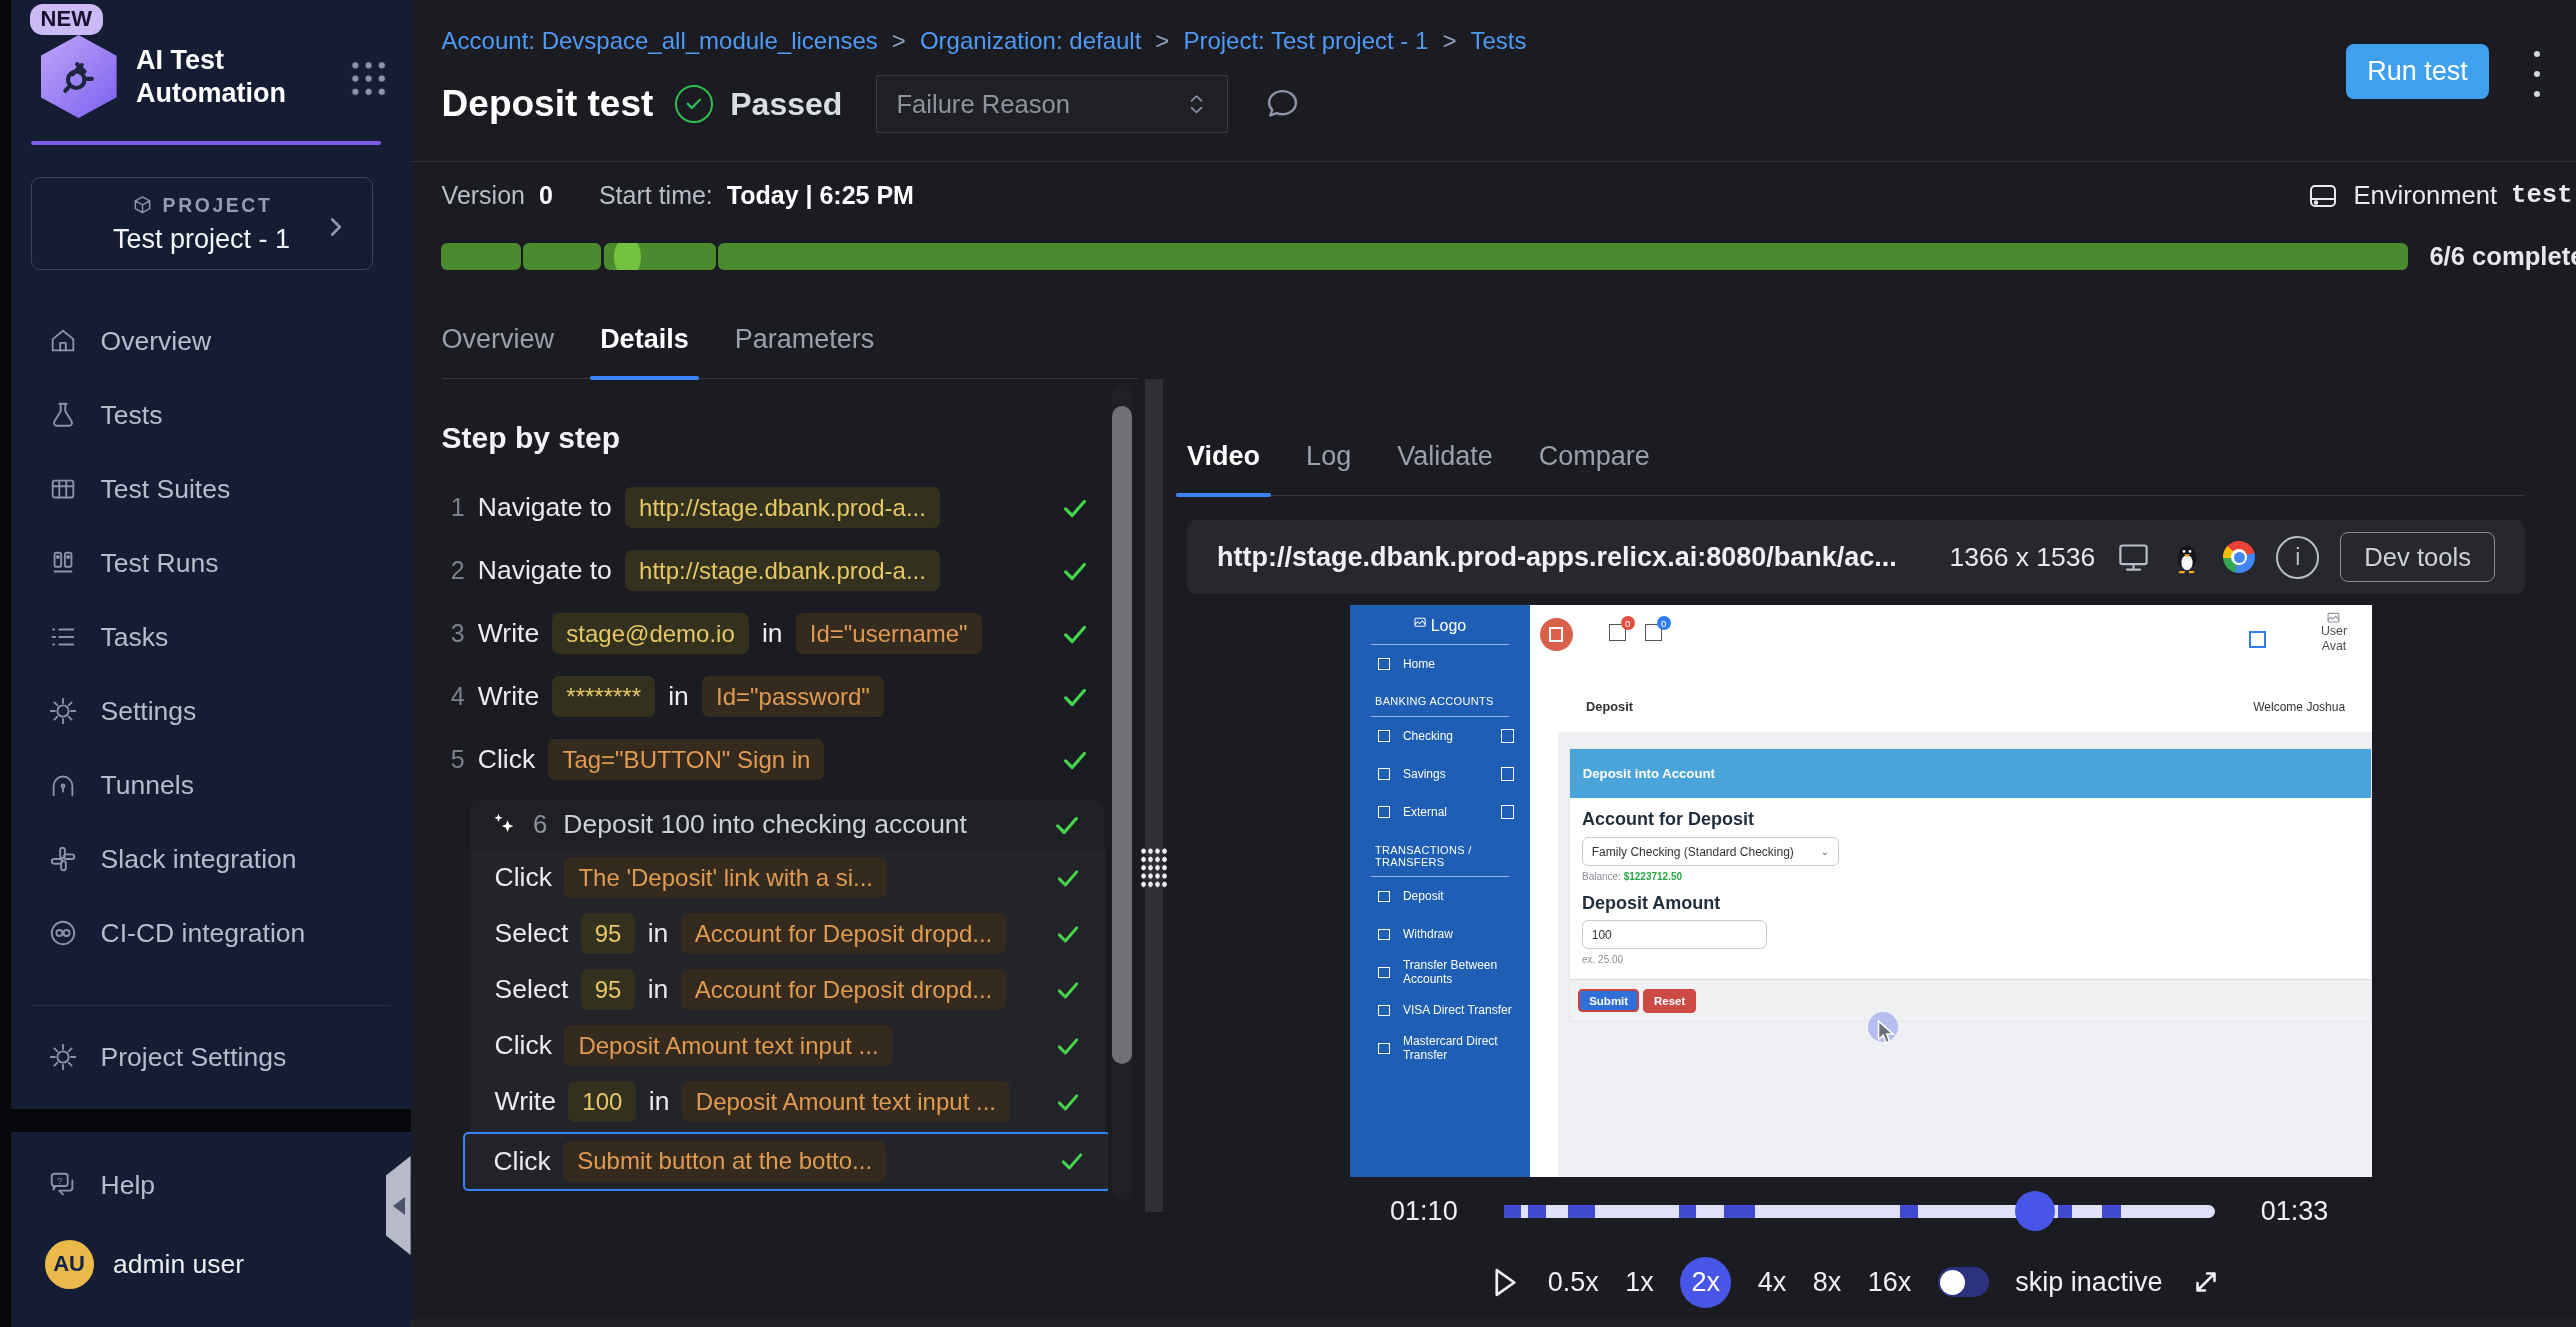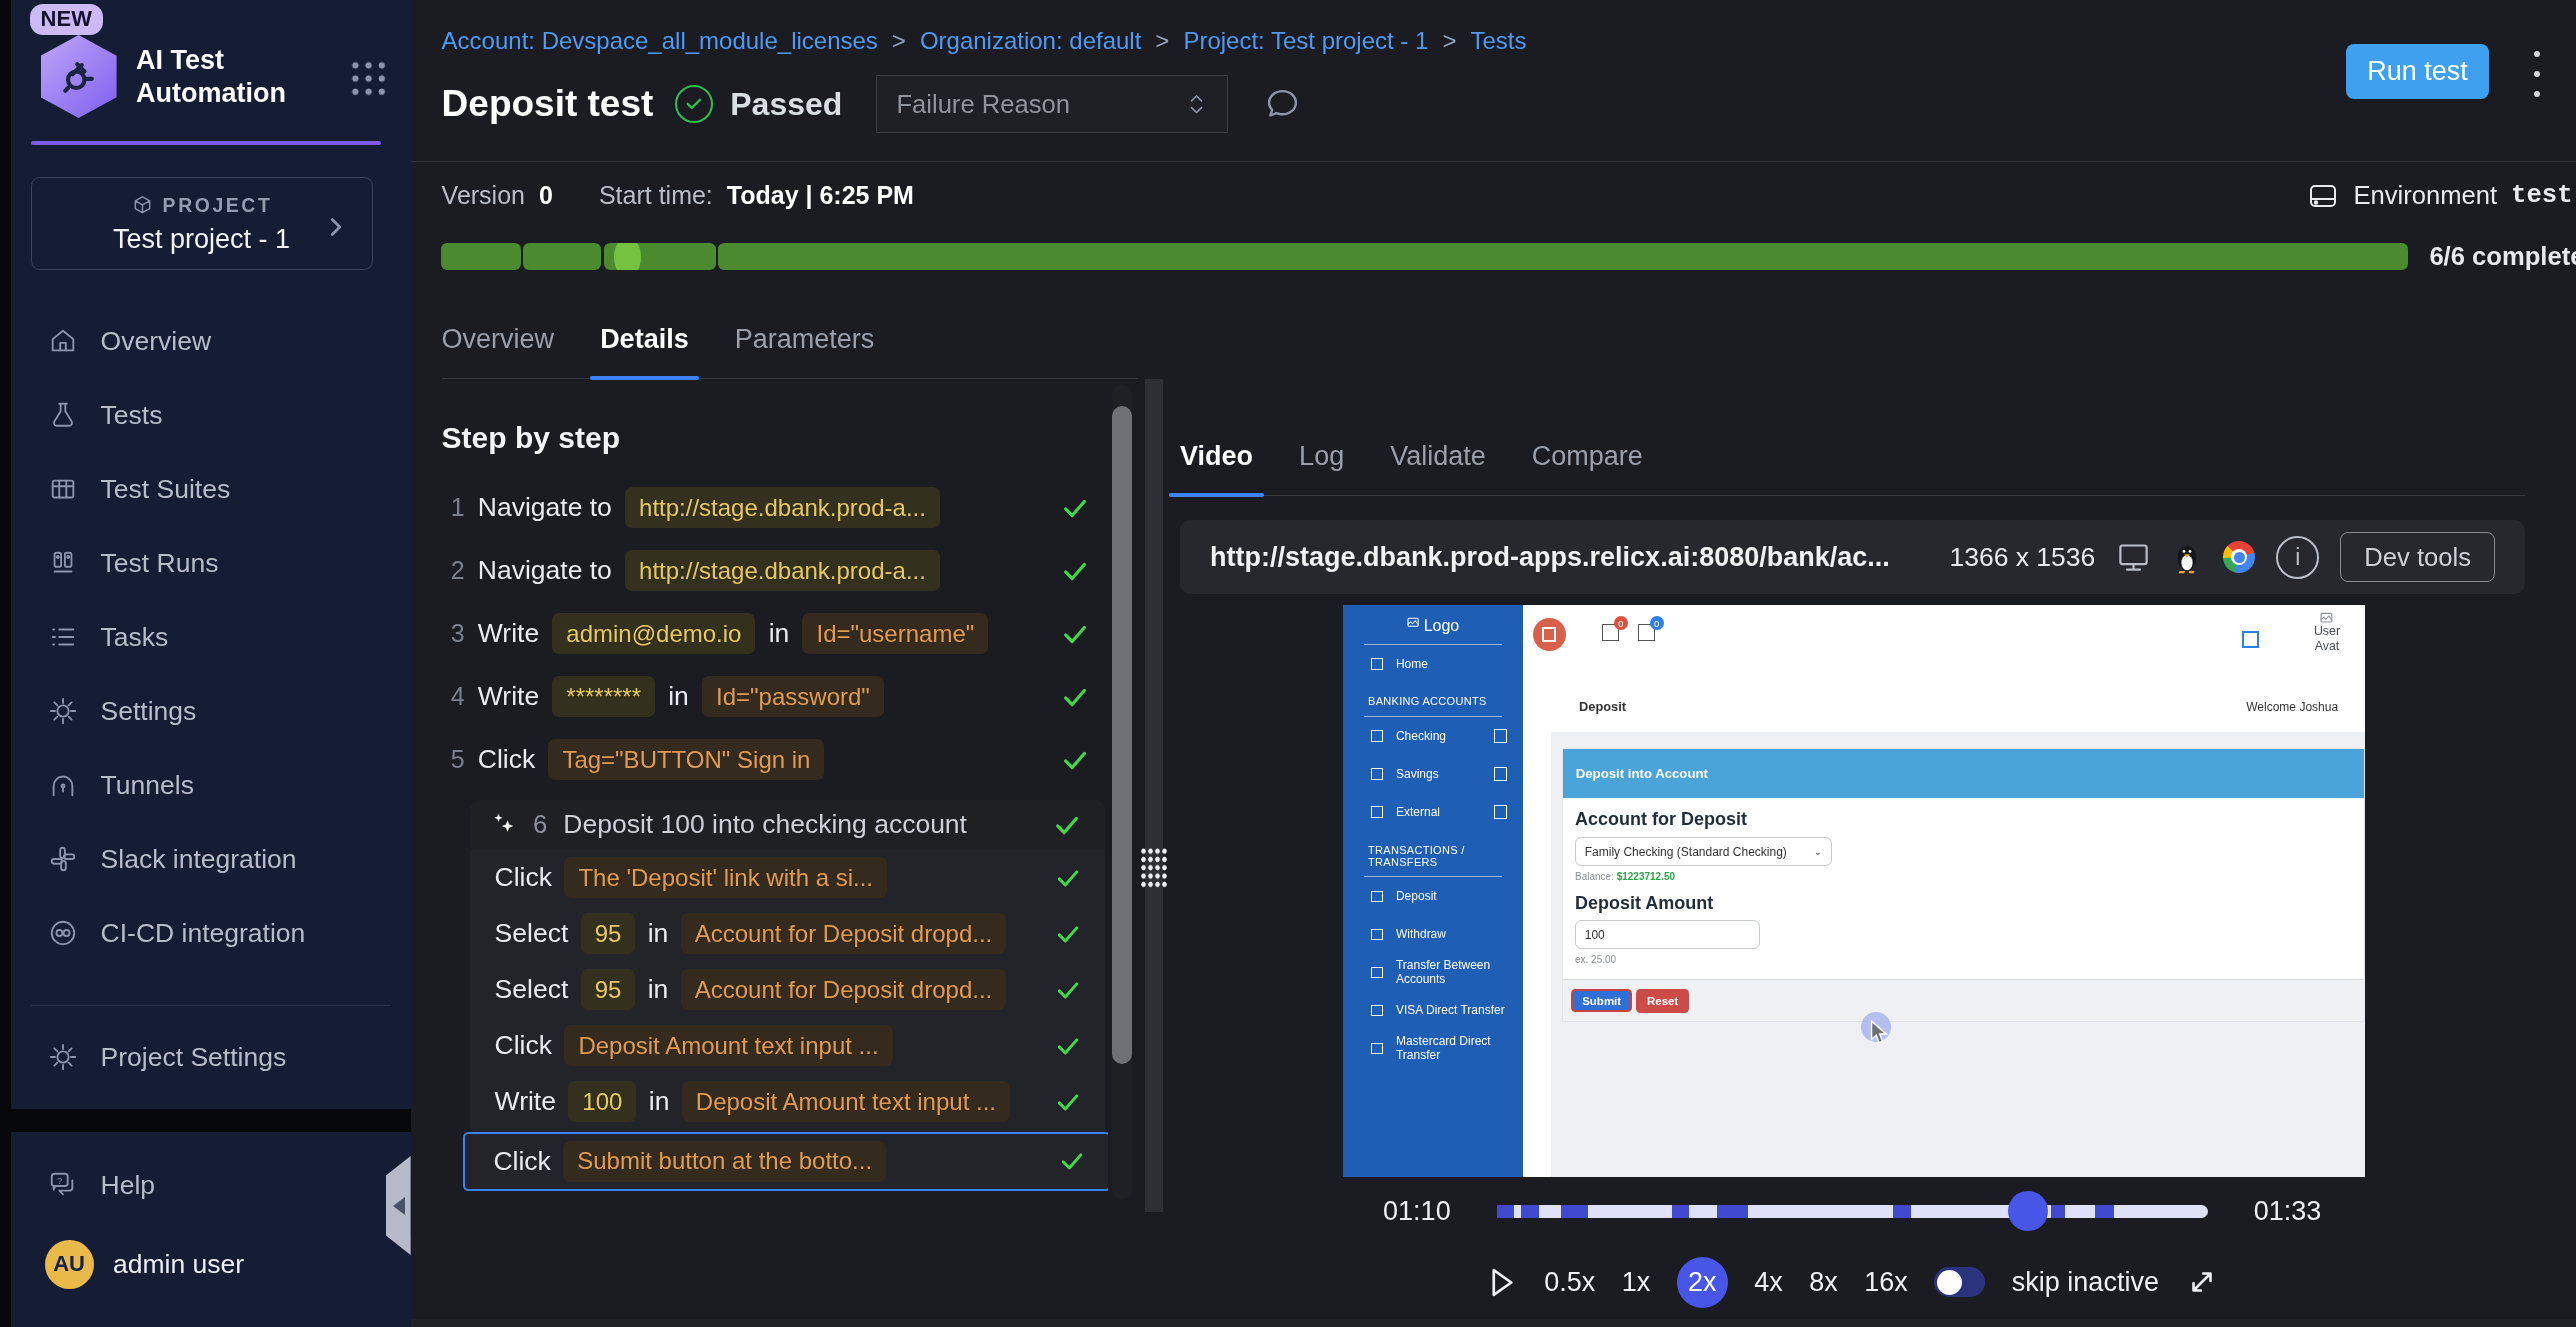--- a/index.html
+++ b/index.html
@@ -120,21 +120,21 @@
   .vscroll{width:29px;flex:none;position:relative;cursor:pointer}
   .vscroll::before{content:'';position:absolute;left:4.4px;width:20px;top:5.3px;bottom:12.4px;
                    background:#1f2024;border-radius:10.6px}
   .vthumb{position:absolute;left:4.4px;width:20px;top:26.5px;height:658px;background:#6f7176;border-radius:10.6px}
   .splitter{width:17.7px;flex:none;margin-left:8.8px;background:#2e2f35;position:relative;cursor:col-resize}
   .split-dots{position:absolute;left:-5.3px;top:468px;width:28px;height:41px;
               background-image:radial-gradient(#eceef2 1.9px,transparent 2.6px);
               background-size:7px 8.3px}
 
   
-  .video-pane{flex:1;min-width:0;padding-left:17px;box-sizing:border-box}
+  .video-pane{flex:1;min-width:0;padding-left:24px;box-sizing:border-box}
   .right-tabs{margin-top:37px;margin-right:51px;height:79px}
   .url-bar{margin-top:24px;margin-right:51px;height:74px;background:#27282d;border-radius:10.6px;
            display:flex;align-items:center;padding:0 30px;gap:21px}
   .url-txt{font-size:27px;font-weight:bold;color:#f0f1f3;white-space:nowrap}
   .res-txt{margin-left:auto;font-size:26.5px;color:#e7e9ec;white-space:nowrap}
   .devtools{border:1.8px solid #878b94;border-radius:8px;padding:9.7px 23px;font-size:25.6px;
             color:#ced1d7;cursor:pointer;white-space:nowrap}
   .chrome{width:32px;height:32px;border-radius:50%;position:relative;
           background:conic-gradient(from -45deg,#ea4335 0 120deg,#4285f4 120deg 240deg,#34a853 240deg 310deg,#fbbc05 310deg 360deg)}
   .chrome::before{content:'';position:absolute;inset:8px;background:#fff;border-radius:50%}
@@ -441,21 +441,21 @@
             <span class="snum">2</span>
             <span class="sact">Navigate to</span>
             <span class="pill y">http://stage.dbank.prod-a...</span>
             <svg class="chk schk" width="30" height="30" viewBox="0 0 32 32">
                 <path d="M6 17l7 7L26 9"></path>
               </svg>
           </div>
           <div class="srow">
             <span class="snum">3</span>
             <span class="sact">Write</span>
-            <span class="pill y">admin@demo.io</span>
+            <span class="pill y">stage@demo.io</span>
             <span class="sact">in</span>
             <span class="pill o">Id="username"</span>
             <svg class="chk schk" width="30" height="30" viewBox="0 0 32 32">
                 <path d="M6 17l7 7L26 9"></path>
               </svg>
           </div>
           <div class="srow">
             <span class="snum">4</span>
             <span class="sact">Write</span>
             <span class="pill y">********</span>

